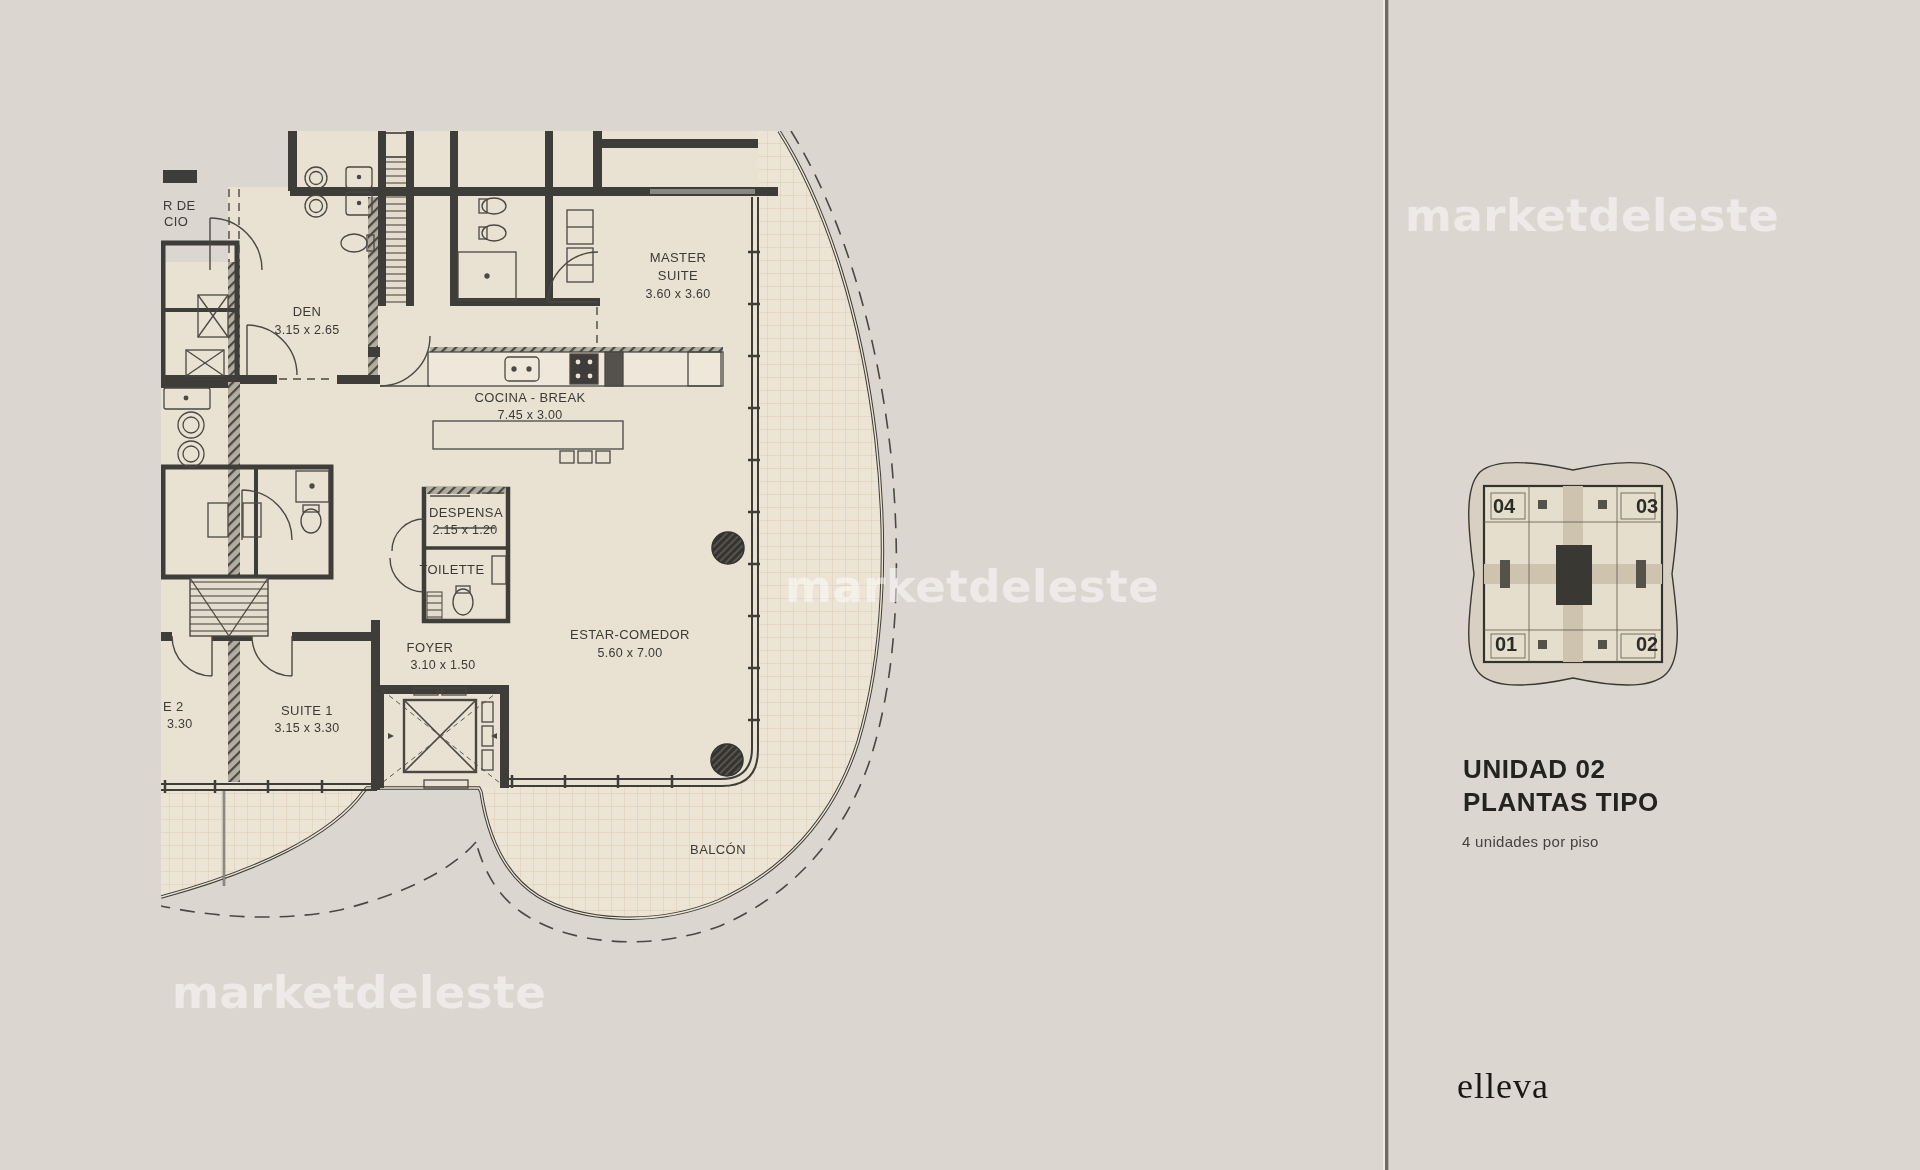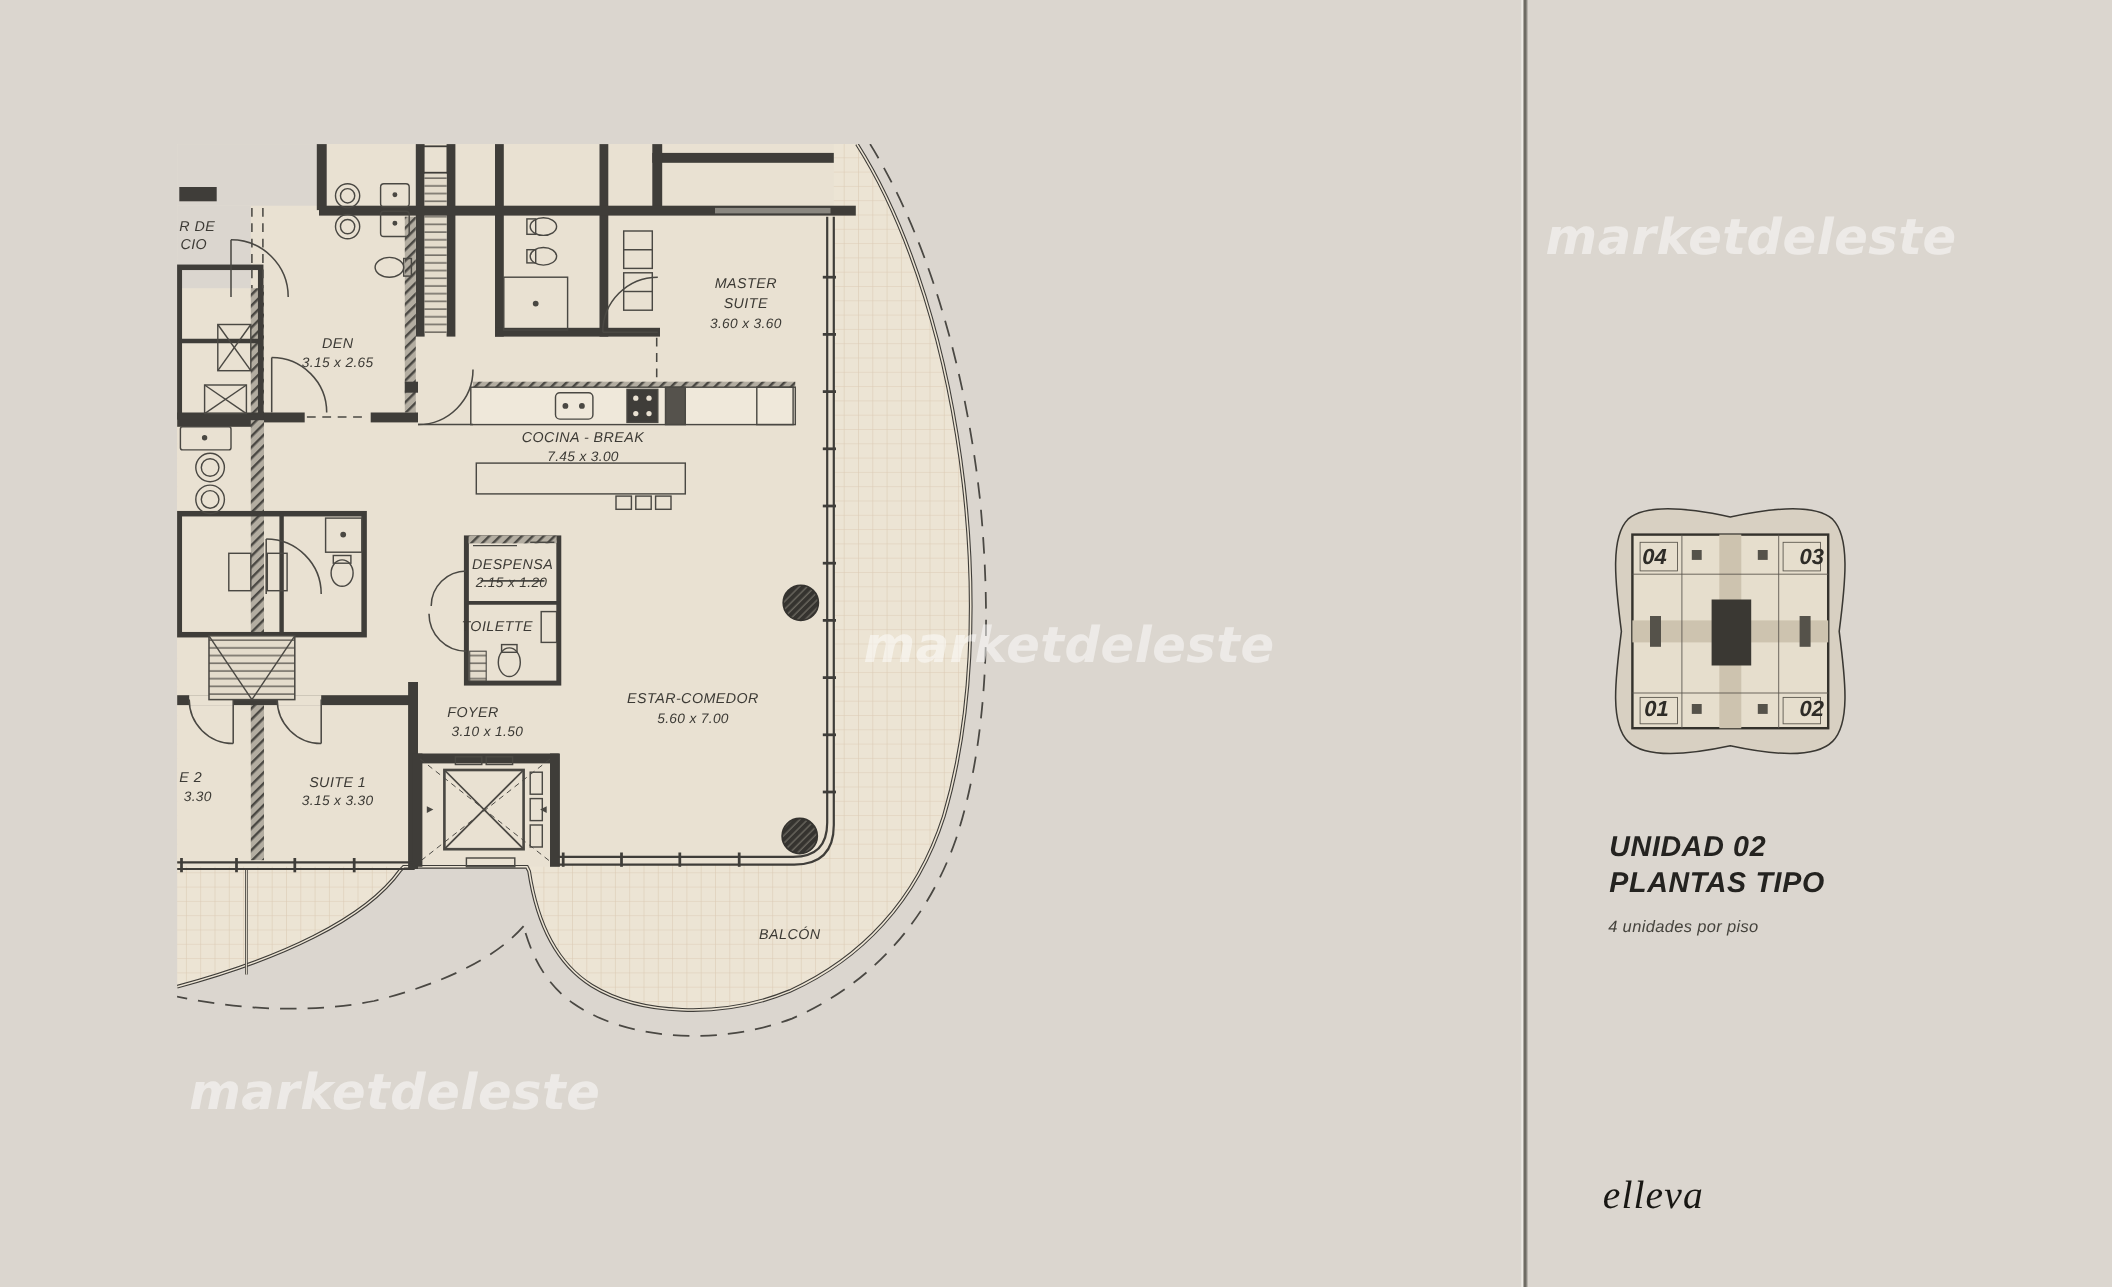--- a/index.html
+++ b/index.html
@@ -1,17 +1,17 @@
 <!DOCTYPE html>
 <html><head>
 <meta charset="utf-8">
 <style>
   html,body{margin:0;padding:0;background:#dbd6cf;}
   .stage{position:relative;width:1920px;height:1170px;overflow:hidden;background:#dbd6cf;
-         font-family:"Liberation Sans",sans-serif;font-style:italic;}
+         font-family:"Liberation Sans",sans-serif;}
   svg{display:block;}
   text{user-select:none;}
   .lbl{font-family:"Liberation Sans",sans-serif;font-size:13px;font-weight:500;
        fill:#3c3a35;letter-spacing:.4px;}
   .dim{font-family:"Liberation Sans",sans-serif;font-size:12.5px;font-weight:500;
        fill:#3c3a35;letter-spacing:.3px;}
   .wm{font-family:"DejaVu Sans","Liberation Sans",sans-serif;font-size:45px;font-weight:bold;
       fill:#ffffff;opacity:.5;letter-spacing:.5px;}
   .title{font-family:"Liberation Sans",sans-serif;font-size:26px;font-weight:bold;
          fill:#242320;letter-spacing:.6px;}

